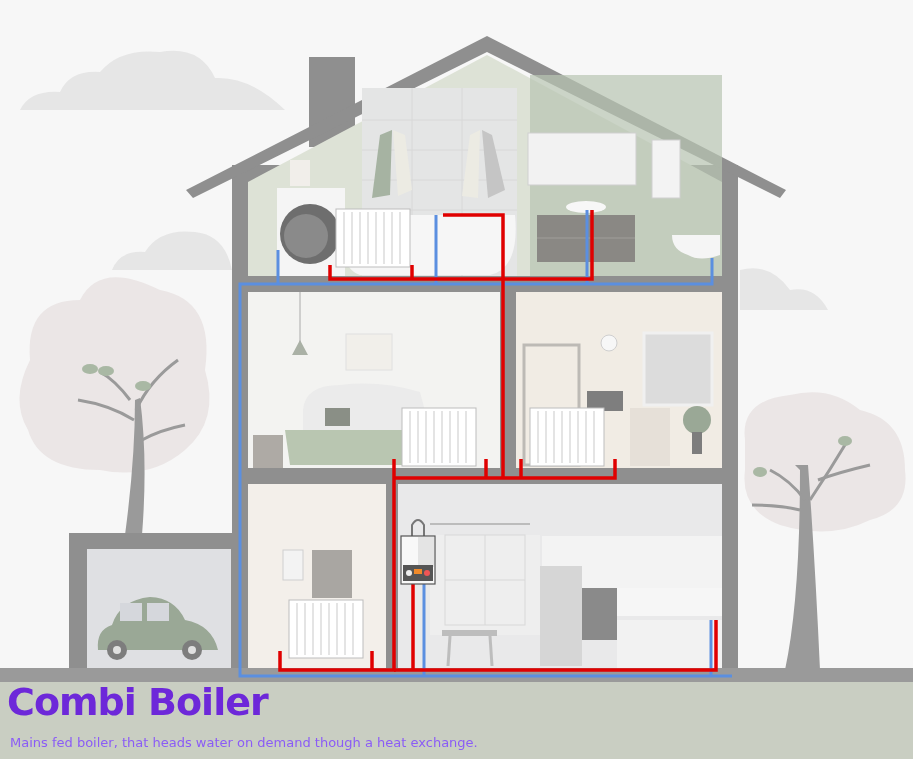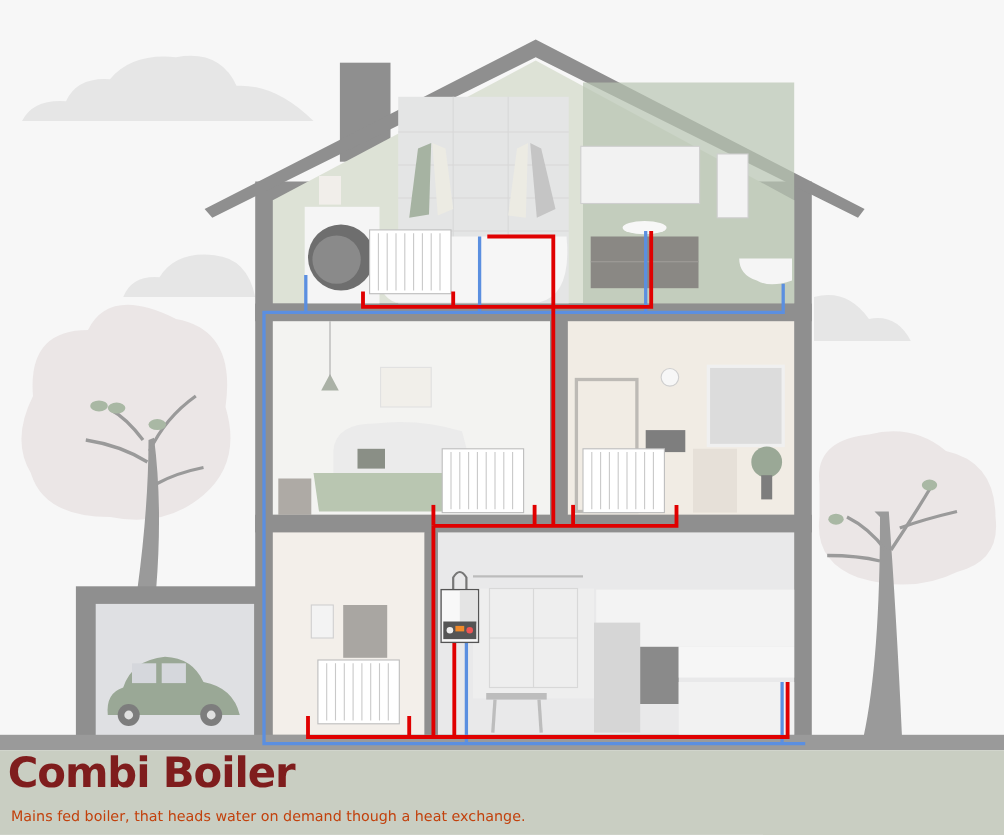--- a/index.html
+++ b/index.html
@@ -1,20 +1,20 @@
 <!DOCTYPE html>
 <html><head>
 <meta charset="utf-8">
 <style>
   html,body{margin:0;padding:0;}
   body{width:913px;height:759px;position:relative;overflow:hidden;background:#f7f7f7;font-family:"DejaVu Sans",sans-serif;}
   #scene{position:absolute;left:0;top:0;width:913px;height:682px;}
   .caption{position:absolute;left:0;top:682px;width:913px;height:77px;background:#c9cec2;}
-  .title{position:absolute;left:7px;top:682px;font-family:"DejaVu Sans",sans-serif;font-weight:bold;font-size:38px;letter-spacing:-1px;color:#7f1d1d;line-height:1.1;}
-  .subtitle{position:absolute;left:10px;top:735px;font-family:"DejaVu Sans",sans-serif;font-size:13px;color:#c2410c;}
+  .title{position:absolute;left:7px;top:682px;font-family:"DejaVu Sans",sans-serif;font-weight:bold;font-size:38px;letter-spacing:-1px;color:#6d28d9;line-height:1.1;}
+  .subtitle{position:absolute;left:10px;top:735px;font-family:"DejaVu Sans",sans-serif;font-size:13px;color:#8b5cf6;}
 </style>
 </head>
 <body>
 
 <svg id="scene" width="913" height="682" viewBox="0 0 913 682" xmlns="http://www.w3.org/2000/svg">
 
   <rect x="0" y="0" width="913" height="682" fill="#f7f7f7"></rect>
 
   <g fill="#e6e6e6">
     <path d="M20 110 Q30 90 60 92 Q70 70 100 72 Q120 48 160 52 Q200 45 215 78 Q250 76 285 110 Z"></path>

